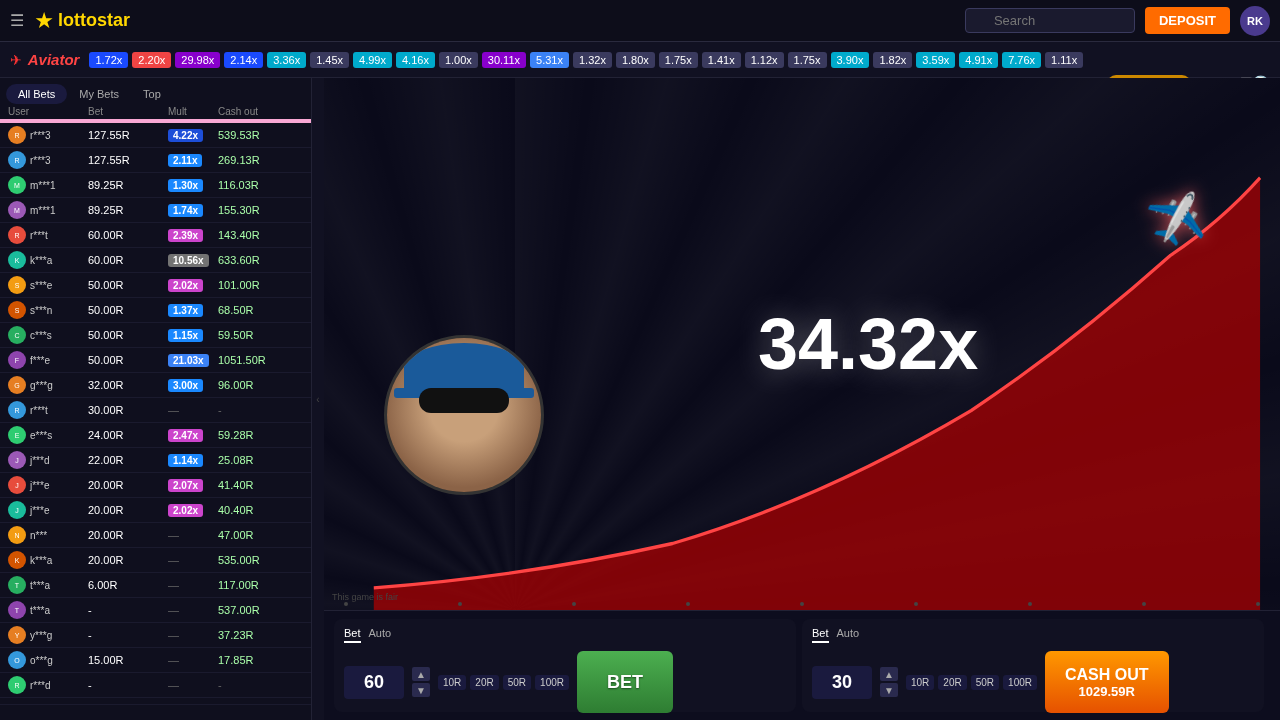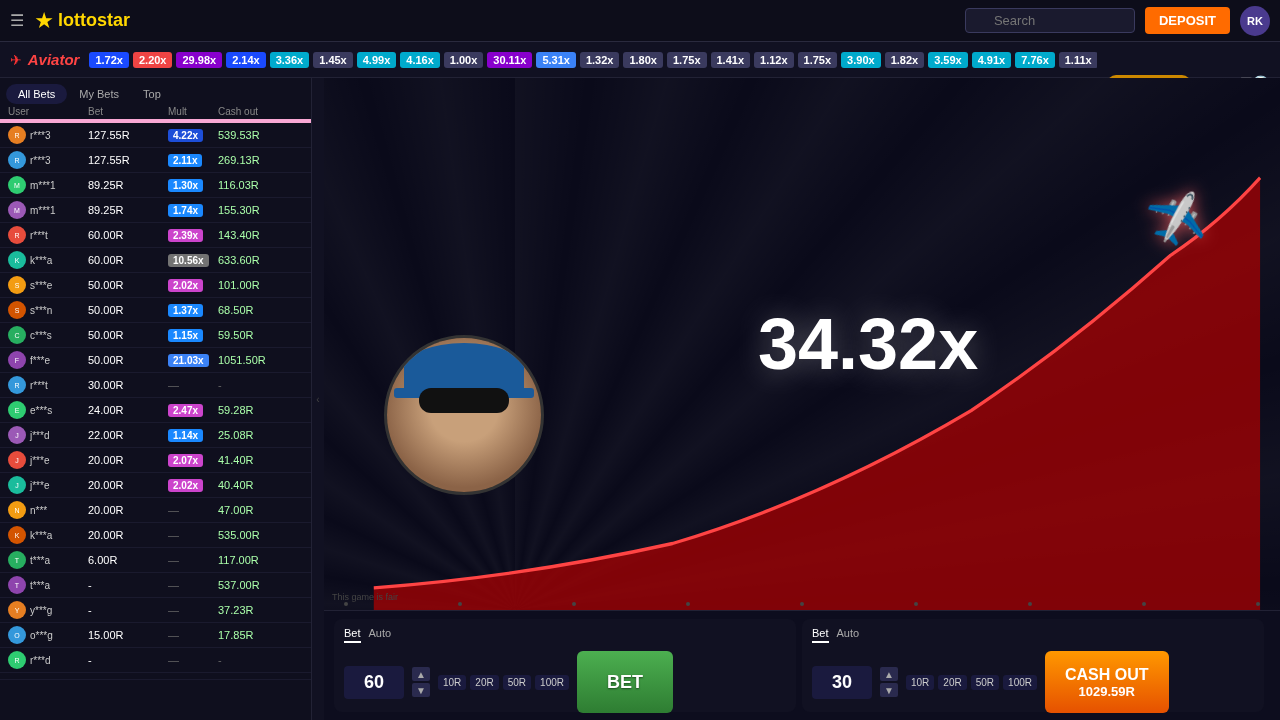--- a/index.html
+++ b/index.html
@@ -116,21 +116,21 @@
     .multiplier-strip {
       display: flex;
       gap: 4px;
       overflow: hidden;
       flex: 1;
     }
     .mult-badge {
       padding: 2px 6px;
       border-radius: 3px;
       font-size: 11px;
-      font-weight: bold;
+      font-weight: normal;
       white-space: nowrap;
     }
     .game-header-right {
       display: flex;
       align-items: flex-start;
       margin-left: auto;
       margin-top: 48px;
     }
     .how-to-play {
       background: #cc8800;
@@ -711,20 +711,33 @@
         <span class="user-name">f***e</span>
       </div>
       <div class="bet-amount">50.00R</div>
       <div>
         <span class="mult-pill" style="background:#3b82f6">21.03x</span>
       </div>
       <div class="cash-out-amount">1051.50R</div>
     </div>
         <div class="bet-row">
       <div class="user-cell">
+        <div class="user-avatar" style="background:#e67e22">
+          <span style="font-size:7px;color:#fff">G</span>
+        </div>
+        <span class="user-name">g***g</span>
+      </div>
+      <div class="bet-amount">32.00R</div>
+      <div>
+        <span class="mult-pill" style="background:#1a88ff">3.00x</span>
+      </div>
+      <div class="cash-out-amount">96.00R</div>
+    </div>
+        <div class="bet-row">
+      <div class="user-cell">
         <div class="user-avatar" style="background:#3498db">
           <span style="font-size:7px;color:#fff">R</span>
         </div>
         <span class="user-name">r***t</span>
       </div>
       <div class="bet-amount">30.00R</div>
       <div>
         <span style="color:#666">—</span>
       </div>
       <div class="cash-out-empty">-</div>

